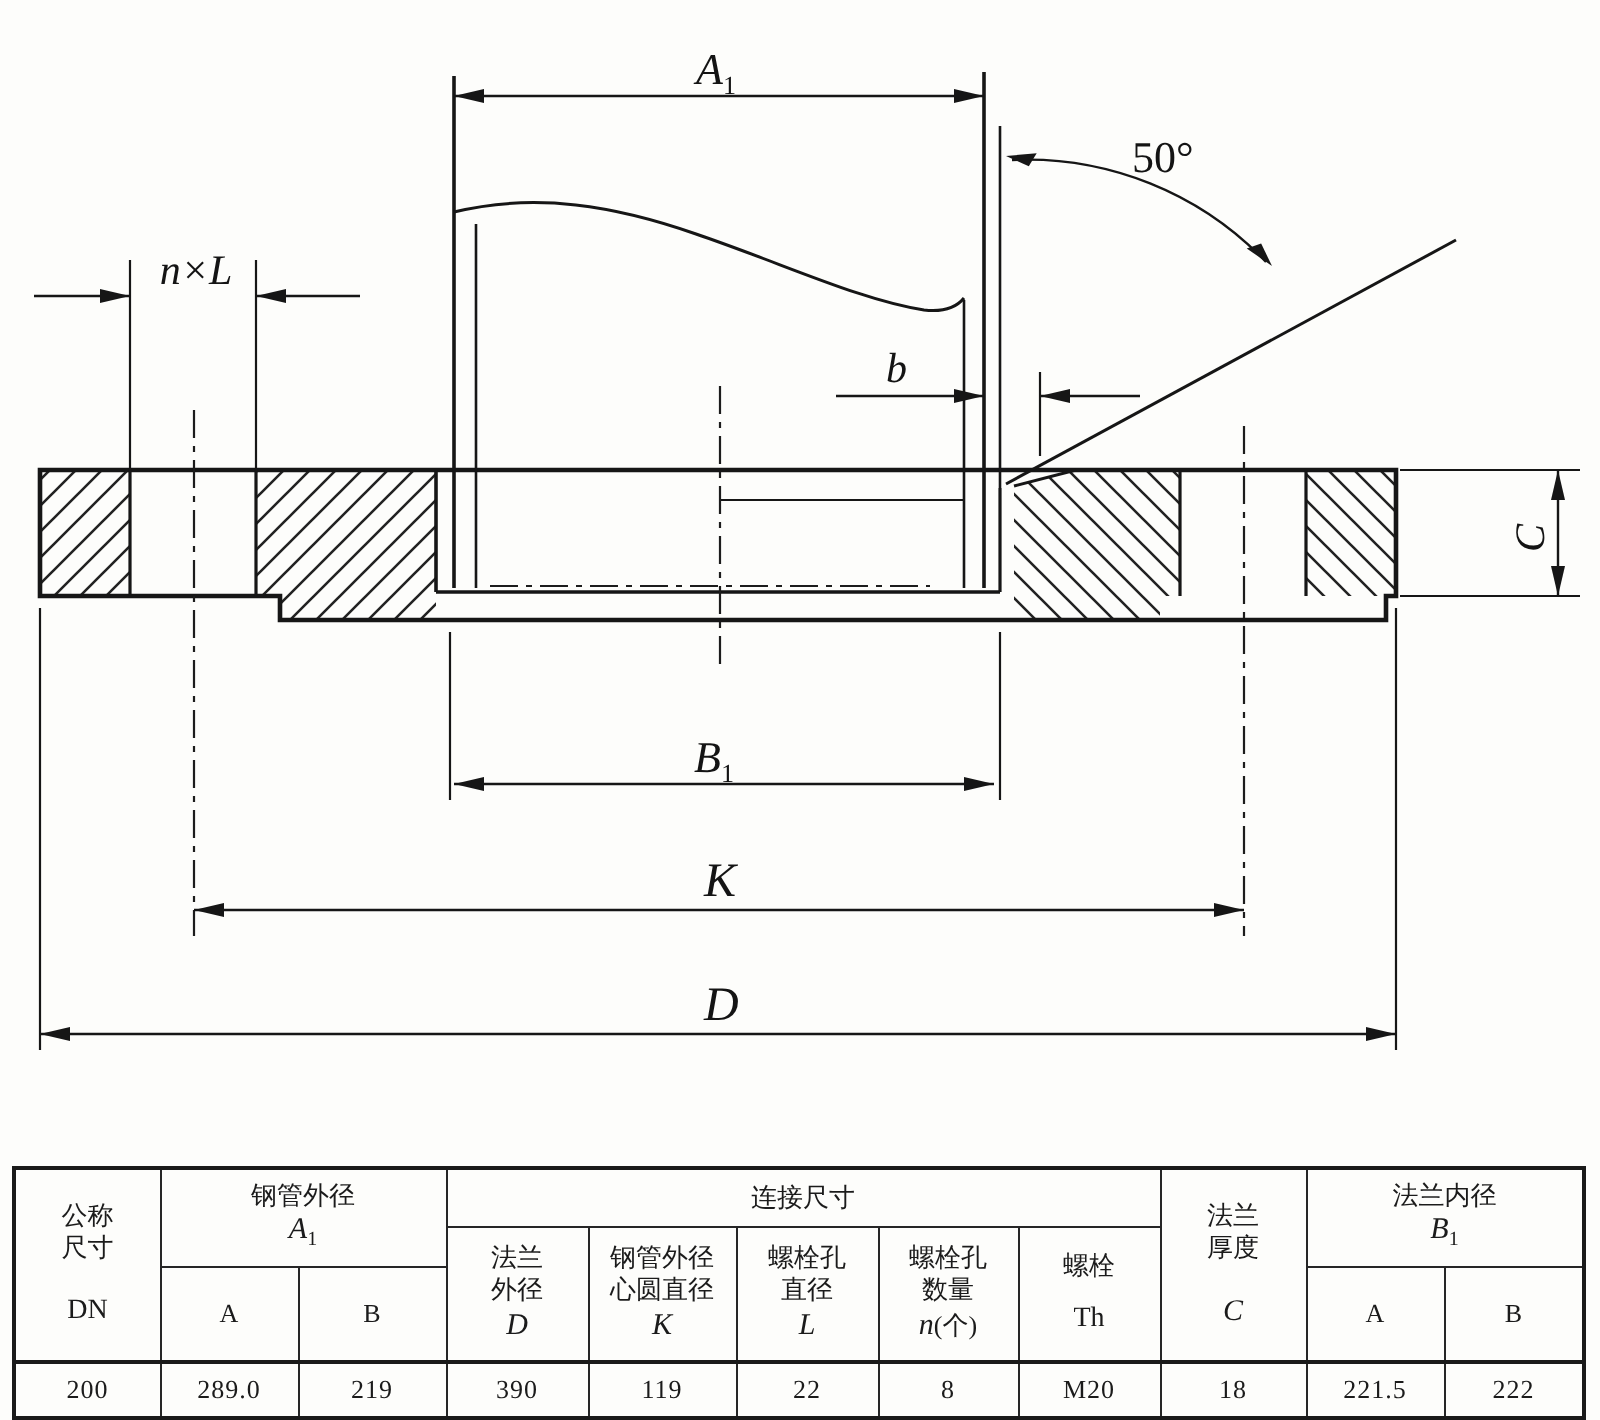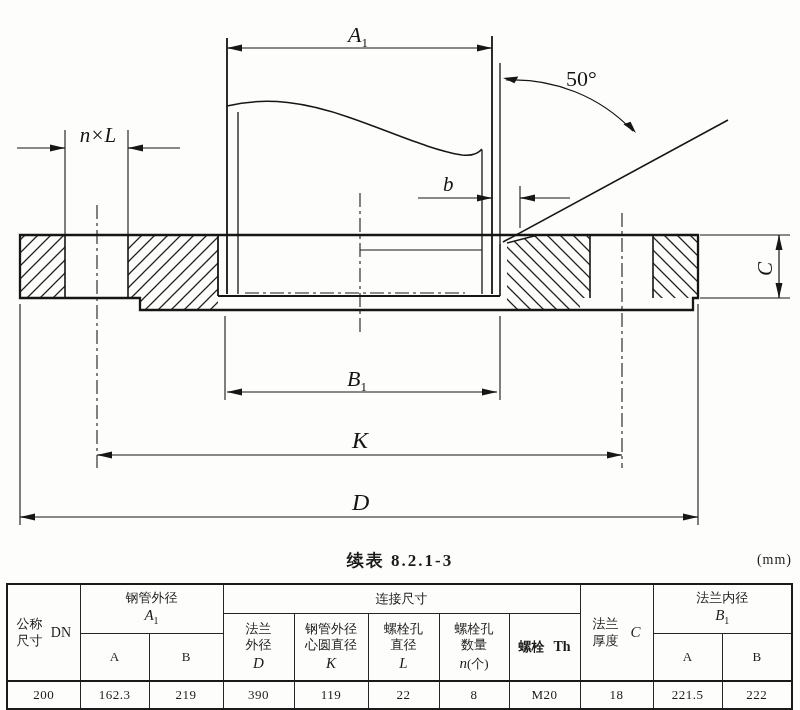--- a/index.html
+++ b/index.html
@@ -17,24 +17,24 @@
   
   table.spec{position:absolute;top:583px;left:6px;border-collapse:collapse;table-layout:fixed;
              border:2.4px solid #1a1a1a;}
   table.spec td{border:1.6px solid #262626;text-align:center;vertical-align:middle;
                 padding:0;font-size:13px;line-height:1.25;}
   table.spec tr.data td{border-top:2.4px solid #1a1a1a;}
   .sym{font-style:italic;font-family:"Liberation Serif",serif;font-size:15px;}
   .sym-up{font-family:"Liberation Serif",serif;font-size:14px;text-align:center;}
   sub{font-size:10px;}
   .num{font-family:"Liberation Serif",serif;font-size:13.5px;letter-spacing:.5px;}
-  .spread{display:flex;flex-direction:row;justify-content:space-evenly;align-items:center;}
+  .spread{display:flex;flex-direction:column;justify-content:space-evenly;align-items:center;}
   .h-dn{height:94px;}
   .h-c{height:94px;}
-  .h-th{height:64px;font-weight:bold;}
+  .h-th{height:64px;}
 </style>
 </head>
 <body>
 
 <div class="page">
 
   <svg width="800" height="545" viewBox="0 0 800 545">
     <defs>
       <pattern id="hA" width="13" height="13" patternUnits="userSpaceOnUse">
         <path d="M0,13 L13,0 M-3,3 L3,-3 M10,16 L16,10" stroke="#222" stroke-width="1.3" fill="none"></path>
@@ -128,24 +128,20 @@
       <text class="dimlabel" stroke="none" x="352" y="448" font-size="24">K</text>
     </g>
 
     <g stroke="#161616" fill="none">
       <path d="M20,304 V525 M698,304 V525" stroke-width="1.1"></path>
       <line x1="20" y1="517" x2="698" y2="517" stroke-width="1.2" marker-start="url(#arr)" marker-end="url(#arr)"></line>
       <text class="dimlabel" stroke="none" x="352" y="510" font-size="24">D</text>
     </g>
   </svg>
 
-  <div class="caption-row">
-    <div class="caption">续表 8.2.1-3</div>
-    <div class="unit">(mm)</div>
-  </div>
 
   <table class="spec">
     <colgroup>
       <col style="width:73px">
         <col style="width:69px">
         <col style="width:74px">
       <col style="width:71px">
         <col style="width:74px">
         <col style="width:71px">
       <col style="width:70px">
@@ -213,21 +209,21 @@
       </td>
     </tr>
     <tr style="height:48px">
       <td class="sym-up">A</td>
       <td class="sym-up">B</td>
       <td class="sym-up">A</td>
       <td class="sym-up">B</td>
     </tr>
     <tr class="data" style="height:28px">
       <td class="num">200</td>
-      <td class="num">162.3</td>
+      <td class="num">289.0</td>
       <td class="num">219</td>
       <td class="num">390</td>
       <td class="num">119</td>
       <td class="num">22</td>
       <td class="num">8</td>
       <td class="num">M20</td>
       <td class="num">18</td>
       <td class="num">221.5</td>
       <td class="num">222</td>
     </tr>

